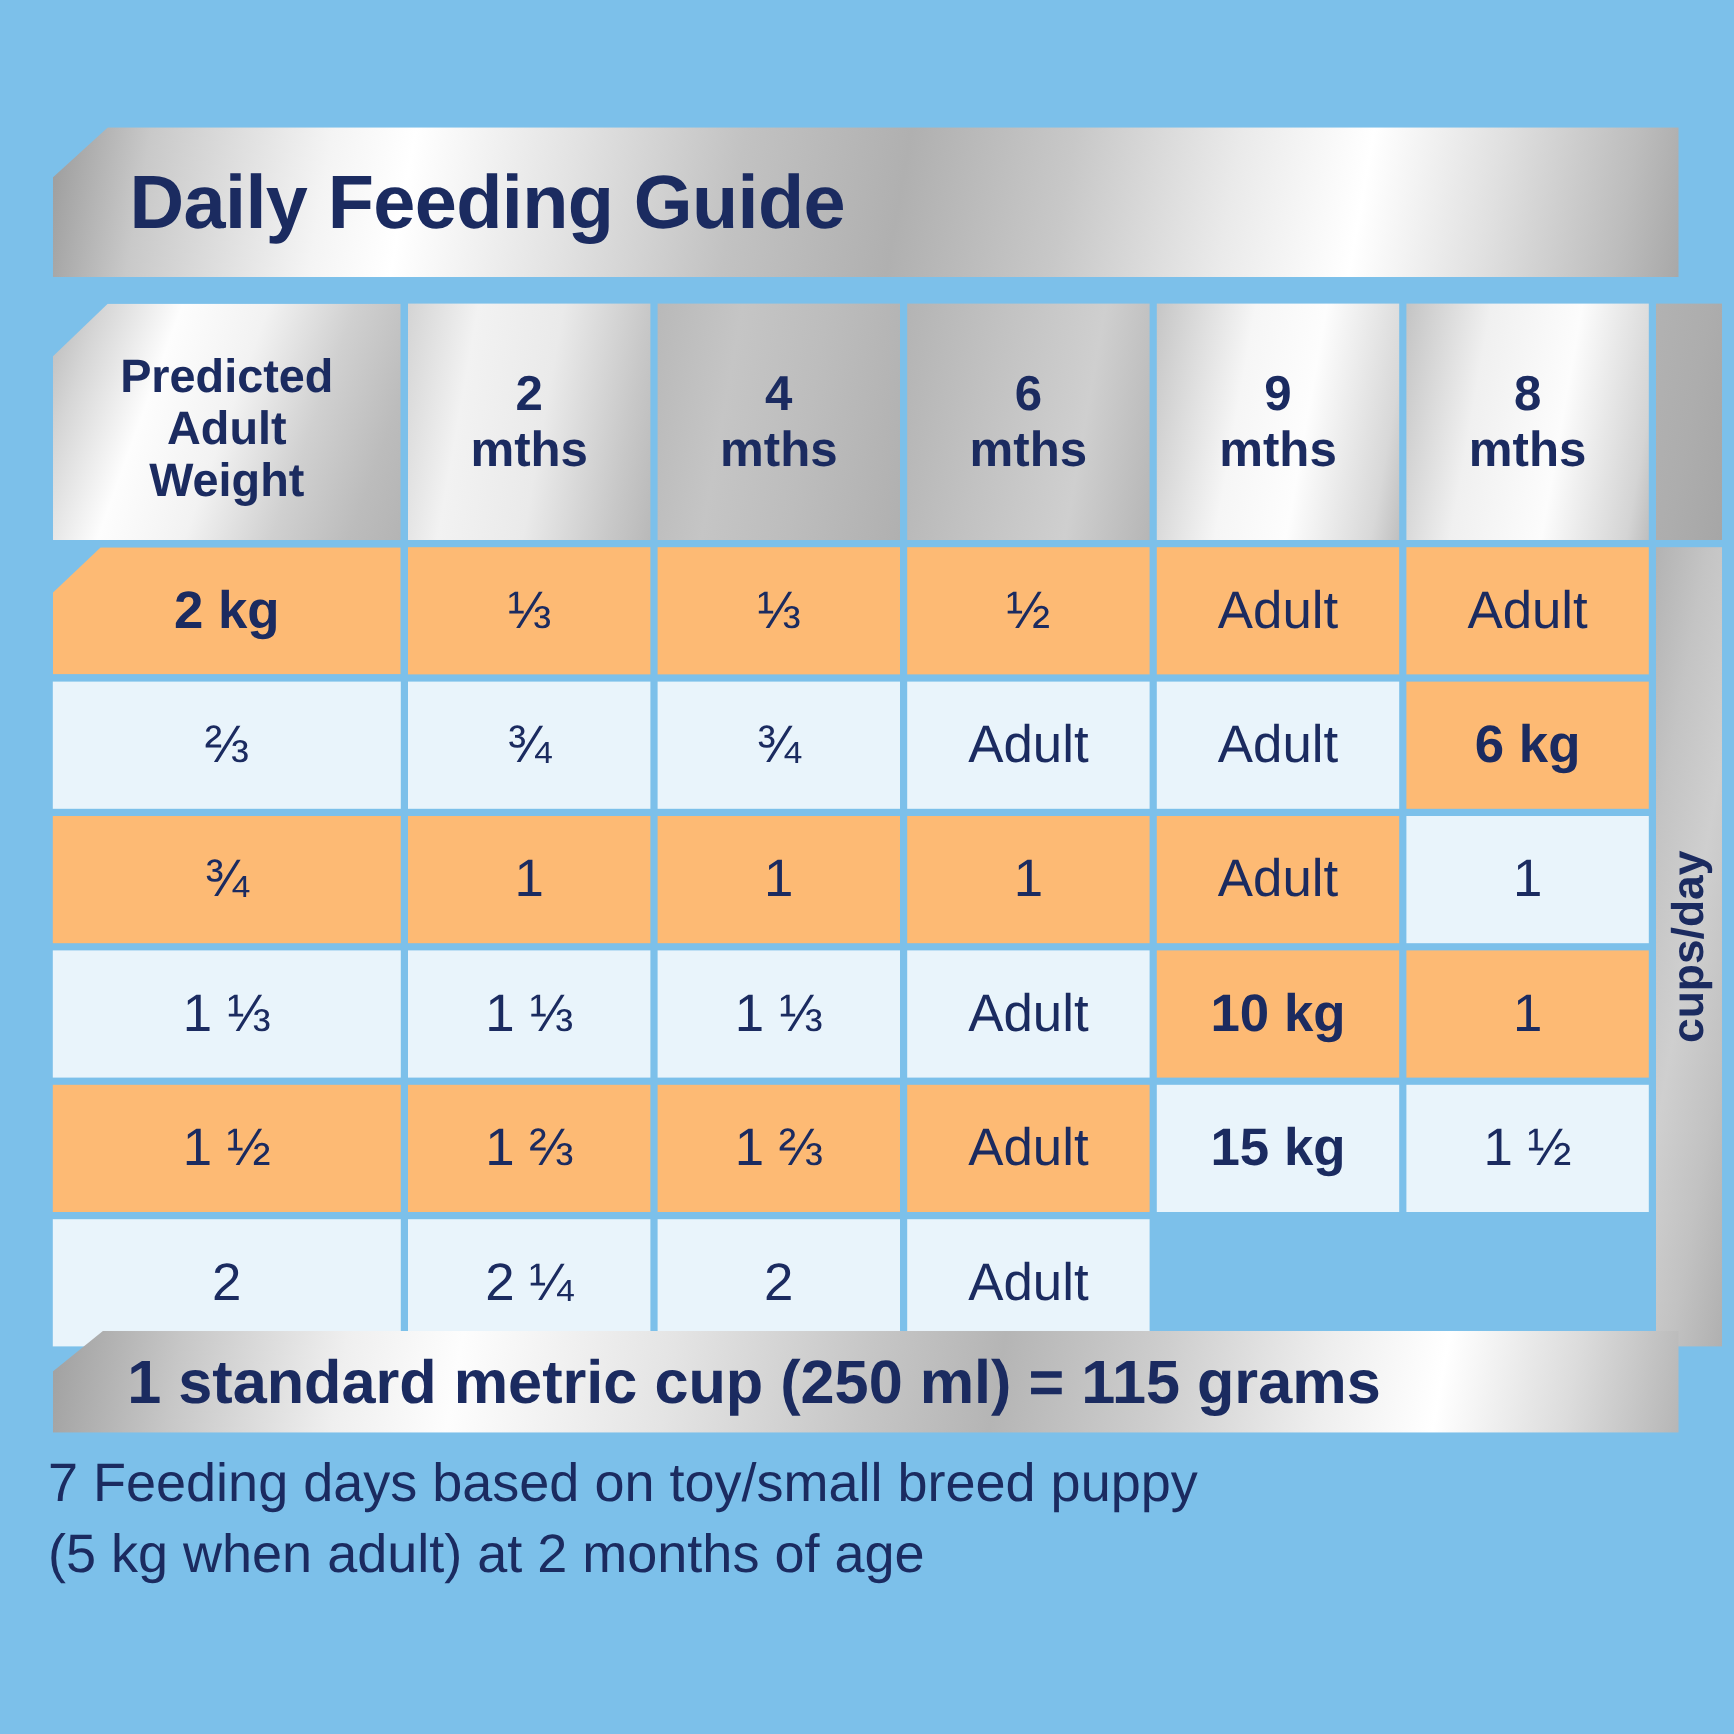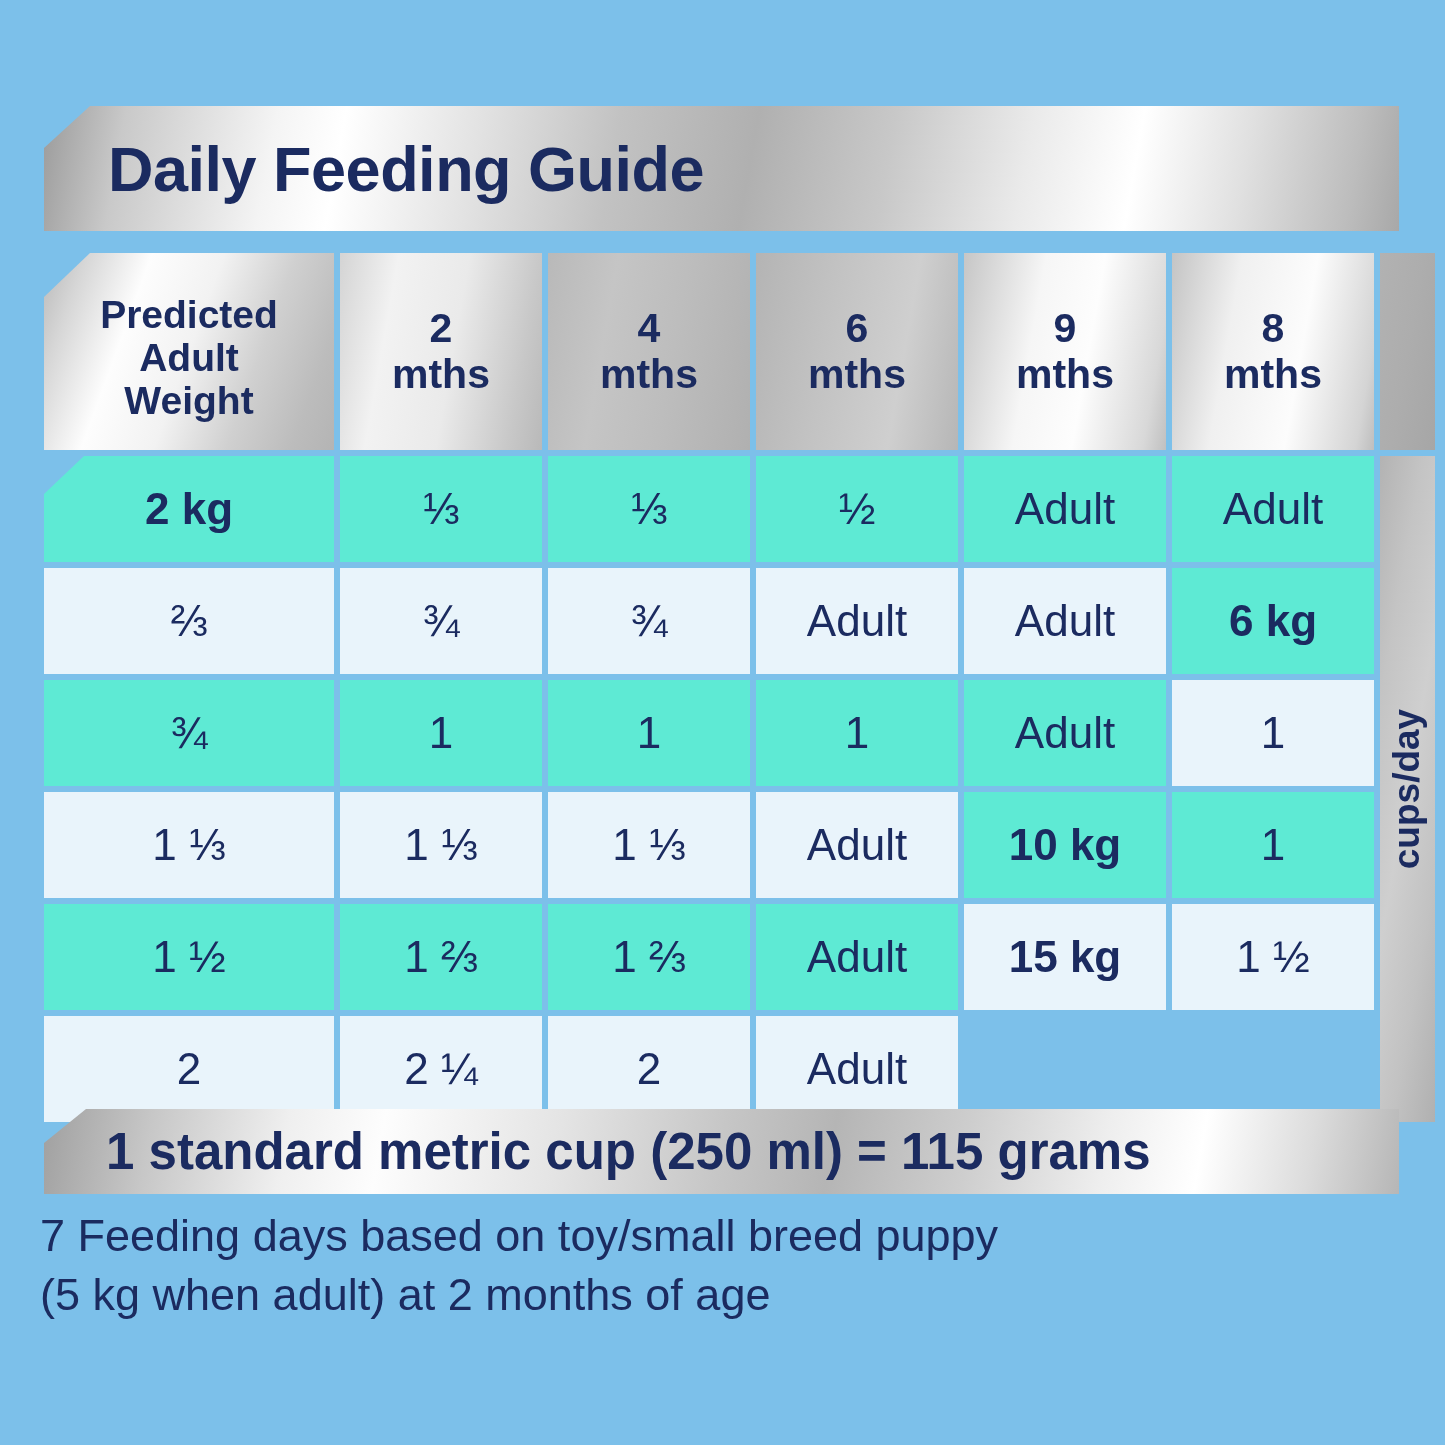--- a/index.html
+++ b/index.html
@@ -113,21 +113,21 @@
 
   .hcell .num { font-size: 41px; display: block; }
   .hcell .mth { font-size: 41px; display: block; }
 
   .cell {
     display: flex;
     align-items: center;
     justify-content: center;
     color: #1b2b60;
     font-size: 44px;
-    background: #5eead4;
+    background: #fdba74;
     line-height: 1;
   }
   .cell.alt { background: #e9f4fb; }
   .cell.wt { font-weight: bold; font-size: 44px; }
   .cell.corner { clip-path: polygon(40px 0, 100% 0, 100% 100%, 0 100%, 0 38px); }
 
   .sidebar {
     grid-column: 7;
     grid-row: 2 / span 6;
     background: linear-gradient(100deg,#b3b3b3 0%,#c4c4c4 25%,#cfcfcf 50%,#c2c2c2 75%,#b0b0b0 100%);

